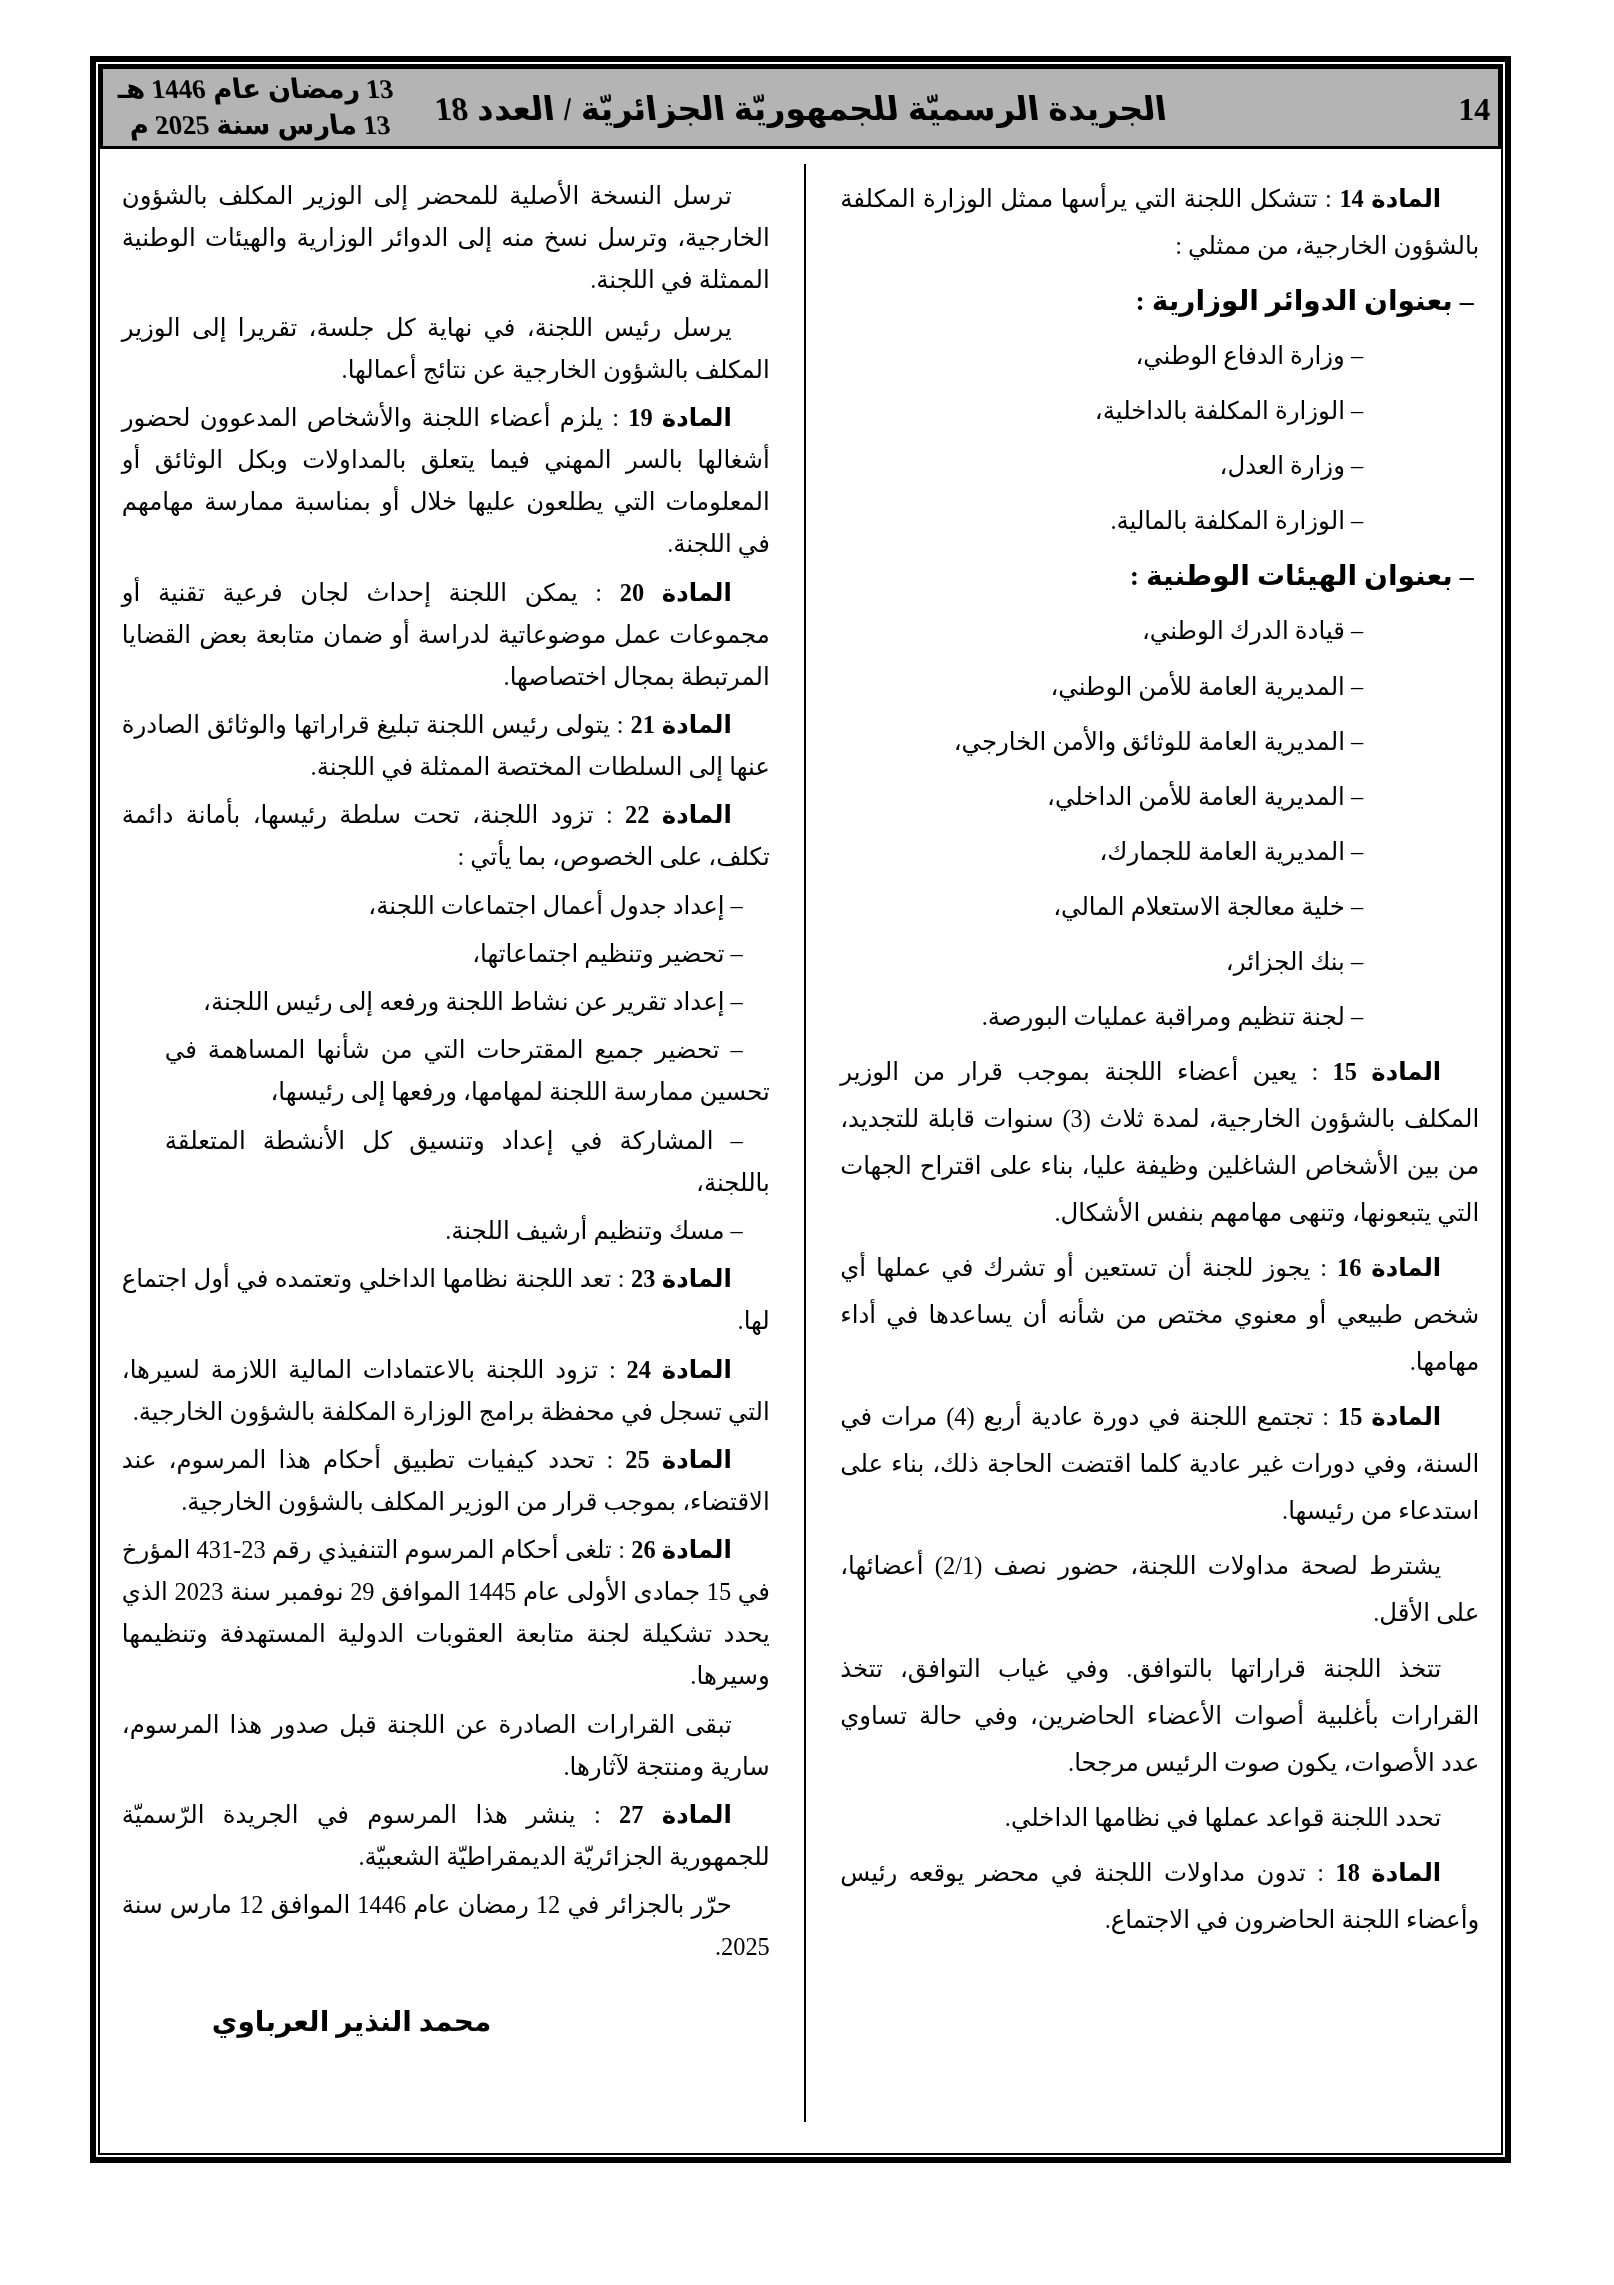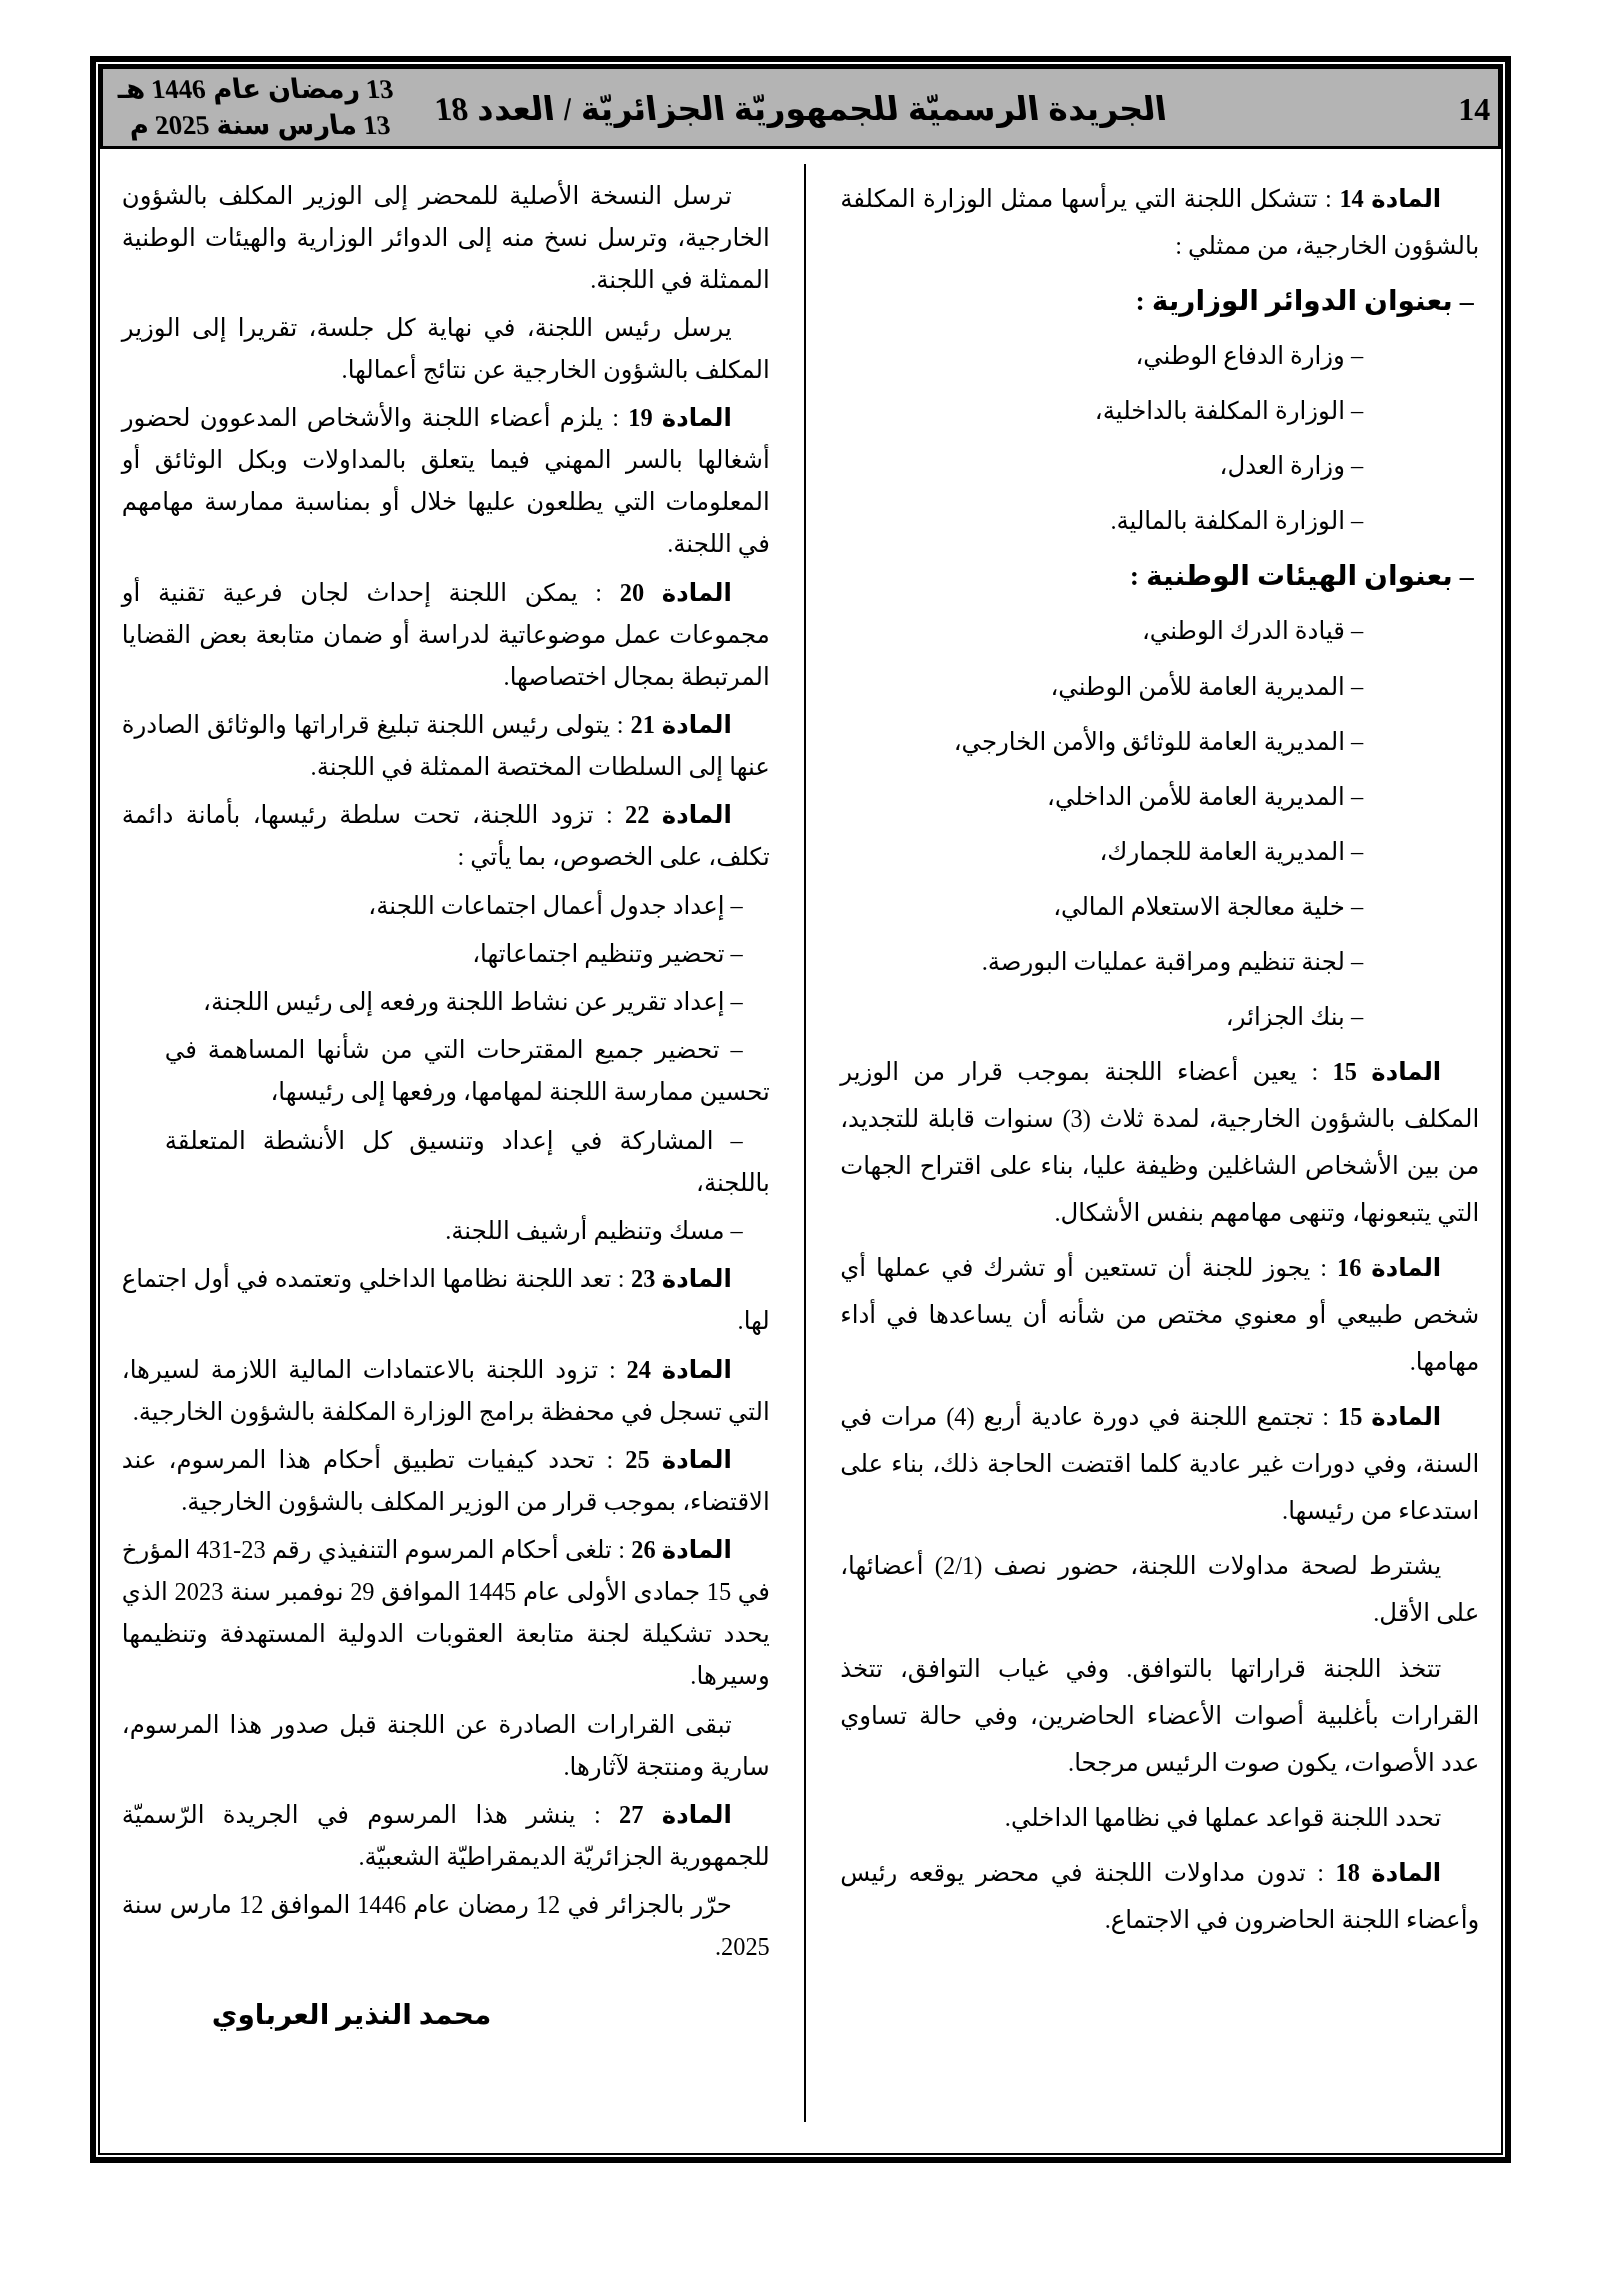--- a/index.html
+++ b/index.html
@@ -21,21 +21,21 @@
   .col{position:absolute;top:25px;direction:rtl;font-size:24.4px;text-align:justify;}
   .col-right{right:22px;width:639px;line-height:47px;}
   .col-left{left:22px;width:648px;line-height:42px;}
   .col-right p{margin:0 0 8.1px 0;}
   .col-left  p{margin:0 0 6.3px 0;}
   .para{text-indent:38px;}
   .subheading{font-weight:bold;font-size:28px;text-indent:5.4px;margin-top:3.6px !important;}
   .col-right .item{text-indent:116px;}
   .col-left  .item{text-indent:27px;margin-left:43px;}
   .art-label{font-weight:bold;}
-  .signature{margin-top:26px;direction:rtl;text-align:left;padding-left:90px;
+  .signature{margin-top:33px;direction:rtl;text-align:left;padding-left:90px;
              font-weight:bold;font-size:28px;}
 </style>
 </head>
 <body>
 
 <div class="page">
   <div class="frame-outer">
     <div class="frame-inner">
 
       <div class="header-bar" style="background: rgb(180, 180, 180);">
@@ -56,22 +56,22 @@
             <p class="item">– الوزارة المكلفة بالداخلية،</p>
             <p class="item">– وزارة العدل،</p>
             <p class="item">– الوزارة المكلفة بالمالية.</p>
             <p class="subheading">– بعنوان الهيئات الوطنية :</p>
             <p class="item">– قيادة الدرك الوطني،</p>
             <p class="item">– المديرية العامة للأمن الوطني،</p>
             <p class="item">– المديرية العامة للوثائق والأمن الخارجي،</p>
             <p class="item">– المديرية العامة للأمن الداخلي،</p>
             <p class="item">– المديرية العامة للجمارك،</p>
             <p class="item">– خلية معالجة الاستعلام المالي،</p>
+            <p class="item">– بنك الجزائر،</p>
             <p class="item">– لجنة تنظيم ومراقبة عمليات البورصة.</p>
-            <p class="item">– بنك الجزائر،</p>
             <p class="para"><b class="art-label">المادة 15 </b>: يعين أعضاء اللجنة بموجب قرار من الوزير المكلف بالشؤون الخارجية، لمدة ثلاث (3) سنوات قابلة للتجديد، من بين الأشخاص الشاغلين وظيفة عليا، بناء على اقتراح الجهات التي يتبعونها، وتنهى مهامهم بنفس الأشكال.</p>
             <p class="para"><b class="art-label">المادة 16 </b>: يجوز للجنة أن تستعين أو تشرك في عملها أي شخص طبيعي أو معنوي مختص من شأنه أن يساعدها في أداء مهامها.</p>
             <p class="para"><b class="art-label">المادة 15 </b>: تجتمع اللجنة في دورة عادية أربع (4) مرات في السنة، وفي دورات غير عادية كلما اقتضت الحاجة ذلك، بناء على استدعاء من رئيسها.</p>
             <p class="para">يشترط لصحة مداولات اللجنة، حضور نصف (2/1) أعضائها، على الأقل.</p>
             <p class="para">تتخذ اللجنة قراراتها بالتوافق. وفي غياب التوافق، تتخذ القرارات بأغلبية أصوات الأعضاء الحاضرين، وفي حالة تساوي عدد الأصوات، يكون صوت الرئيس مرجحا.</p>
             <p class="para">تحدد اللجنة قواعد عملها في نظامها الداخلي.</p>
             <p class="para"><b class="art-label">المادة 18 </b>: تدون مداولات اللجنة في محضر يوقعه رئيس وأعضاء اللجنة الحاضرون في الاجتماع.</p>
           </div>
         <div id="col-left" class="col col-left">
             <p class="para">ترسل النسخة الأصلية للمحضر إلى الوزير المكلف بالشؤون الخارجية، وترسل نسخ منه إلى الدوائر الوزارية والهيئات الوطنية الممثلة في اللجنة.</p>

